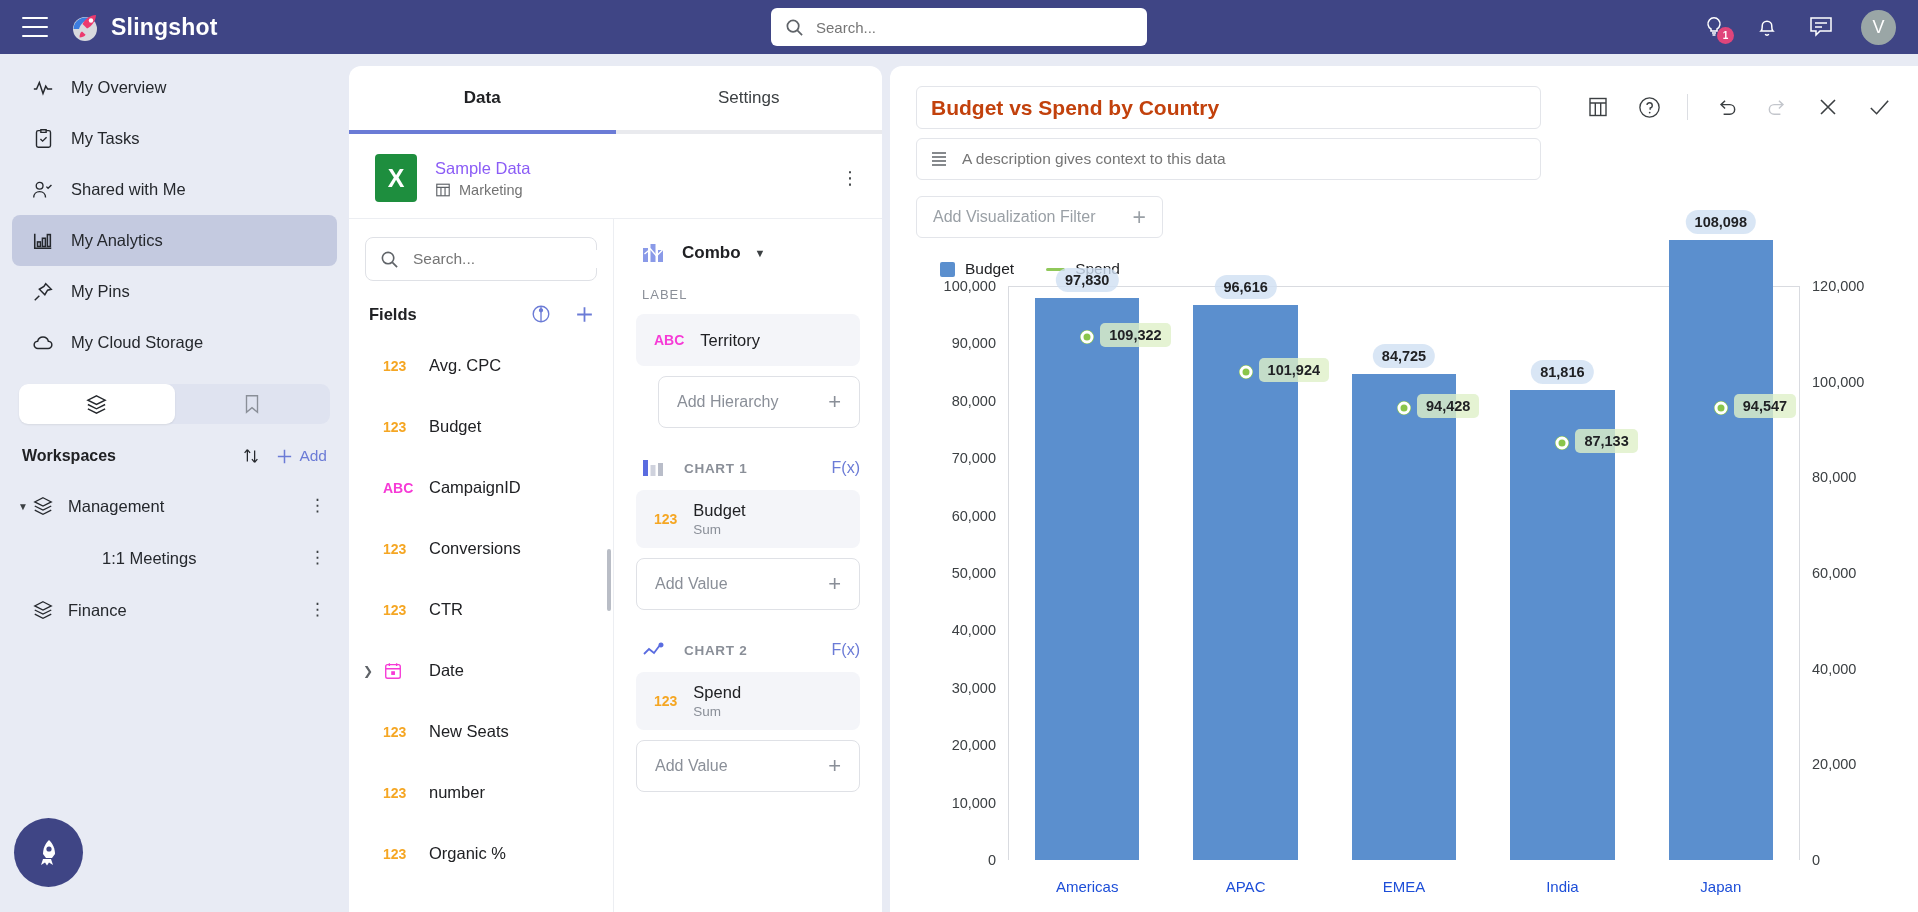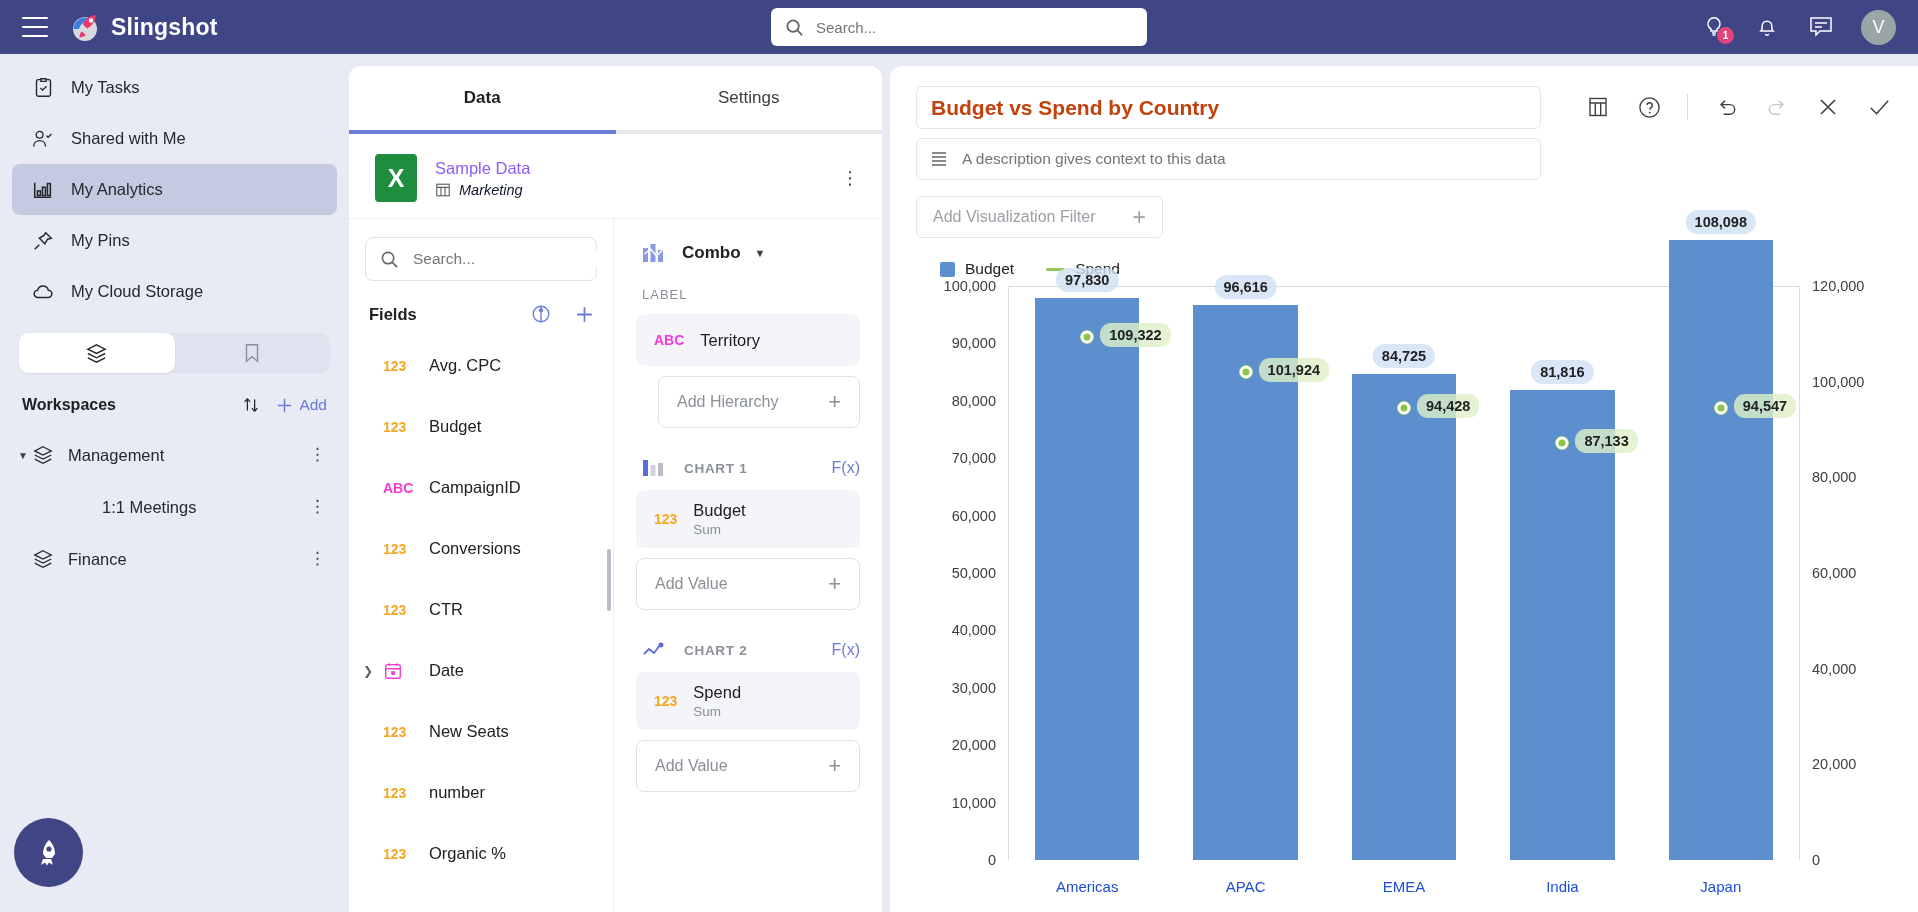--- a/index.html
+++ b/index.html
@@ -101,21 +101,21 @@
   .tab-track { height: 4px; background: #e9eaee; display: flex; }
   .tab-ind { width: 50%; background: #6b7bd6; }
 
   .ds-row { display: flex; align-items: center; gap: 18px; padding: 20px 22px 16px 26px; }
   .xls {
     width: 42px; height: 48px; background: #1e8e3e; border-radius: 4px; color: #fff;
     font-size: 25px; font-weight: bold; display: flex; align-items: center;
     justify-content: center; position: relative; flex-shrink: 0;
   }
   .ds-name { font-size: 16.5px; color: #8b5cf6; }
-  .ds-sub { font-size: 14.5px; color: #0f172a; display: flex; align-items: center; gap: 8px; margin-top: 4px; font-style: italic; }
+  .ds-sub { font-size: 14.5px; color: #737373; display: flex; align-items: center; gap: 8px; margin-top: 4px; }
   .ds-dots { margin-left: auto; letter-spacing: 1px; color: #3c4043; font-size: 18px; line-height: .6; cursor: pointer; }
 
   .panel-split { display: flex; flex: 1; border-top: 1px solid #eceef2; min-height: 0; }
   .fields-col { width: 265px; border-right: 1px solid #eceef2; position: relative; }
   .field-search {
     margin: 18px 16px 0 16px; height: 44px; border: 1px solid #dfe1e6;
     border-radius: 8px; display: flex; align-items: center; gap: 14px; padding: 0 14px;
   }
   .field-search input {
     border: none; outline: none; font-size: 15.5px; color: #70757a; flex: 1;
@@ -206,21 +206,21 @@
   .axisline { position: absolute; top: 0; bottom: 52px; width: 1px; background: #d9dbe0; }
   .baseline { position: absolute; left: 92px; right: 92px; height: 1px; background: #d9dbe0; }
   .bars { position: absolute; left: 92px; right: 92px; top: 0; bottom: 52px; }
   .bar { position: absolute; bottom: 0; background: #5b8fce; }
   .barlabel {
     position: absolute; transform: translateX(-50%); background: #cfe0f2cc;
     border-radius: 12px; padding: 4px 9px; font-size: 14.5px; font-weight: bold; color: #202124;
     white-space: nowrap;
   }
   .spendlabel {
-    position: absolute; background: #dff0c8cc; border-radius: 11px; padding: 4px 9px;
+    position: absolute; background: #dff0c8cc; border-radius: 5px; padding: 4px 9px;
     font-size: 14.5px; font-weight: bold; color: #202124; white-space: nowrap;
   }
   .dot {
     position: absolute; width: 13px; height: 13px; border-radius: 50%;
     background: #8ac54a; border: 3px solid #fff; transform: translate(-50%,-50%);
     box-shadow: 0 0 0 .5px #8ac54a;
   }
   .xlabels { position: absolute; left: 92px; right: 92px; bottom: 10px; height: 24px; }
   .xlab { position: absolute; transform: translateX(-50%); font-size: 15px; color: #1d4ed8; white-space: nowrap; }
   svg { display: block; }
@@ -280,20 +280,28 @@
     </div>
     <div class="avatar">V</div>
   </div>
 </div>
 
 <div class="shell">
 
   <div class="sidebar">
 
     <div style="padding-top:8px">
+      <div class="nav-item">
+        <span class="nav-icon">
+          <svg width="22" height="22" viewBox="0 0 24 24" fill="none" stroke="#25282d" stroke-width="1.6">
+            <path d="M2 13h3l3-7 4 12 3-8 2 3h5"></path>
+          </svg>
+        </span>
+        <span>My Overview</span>
+      </div>
 
       <div class="nav-item">
         <span class="nav-icon">
           <svg width="21" height="21" viewBox="0 0 24 24" fill="none" stroke="#25282d" stroke-width="1.6">
             <rect x="4" y="3" width="16" height="19" rx="2"></rect>
               <path d="M9 2h6v3H9z" fill="#e8ebf4"></path>
             <path d="M8.5 12.5l2.5 2.5 4.5-4.5"></path>
           </svg>
         </span>
         <span>My Tasks</span>

